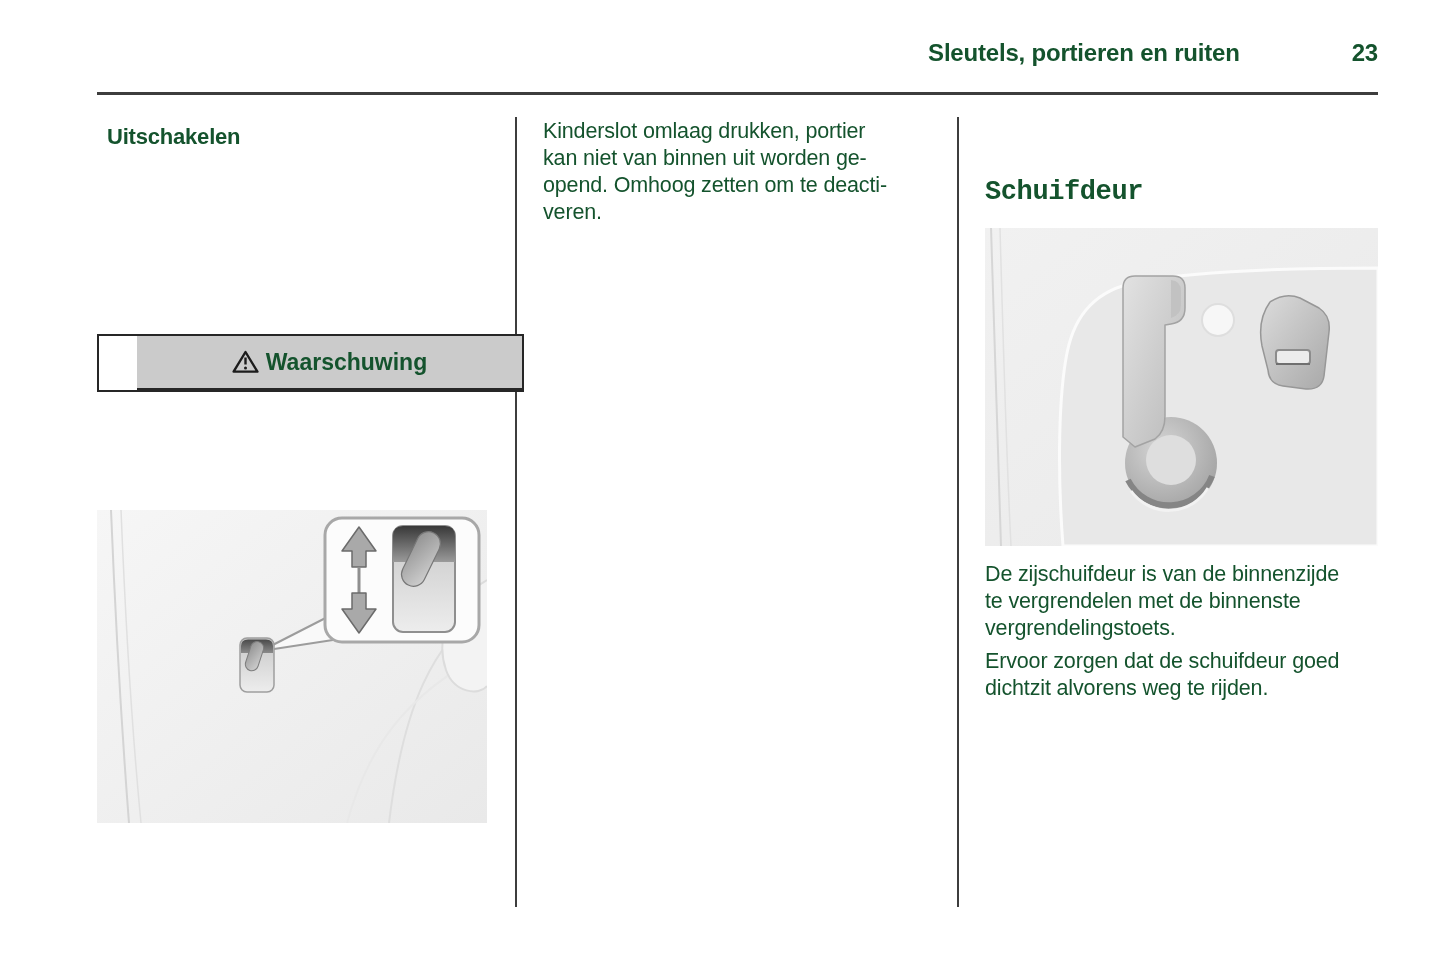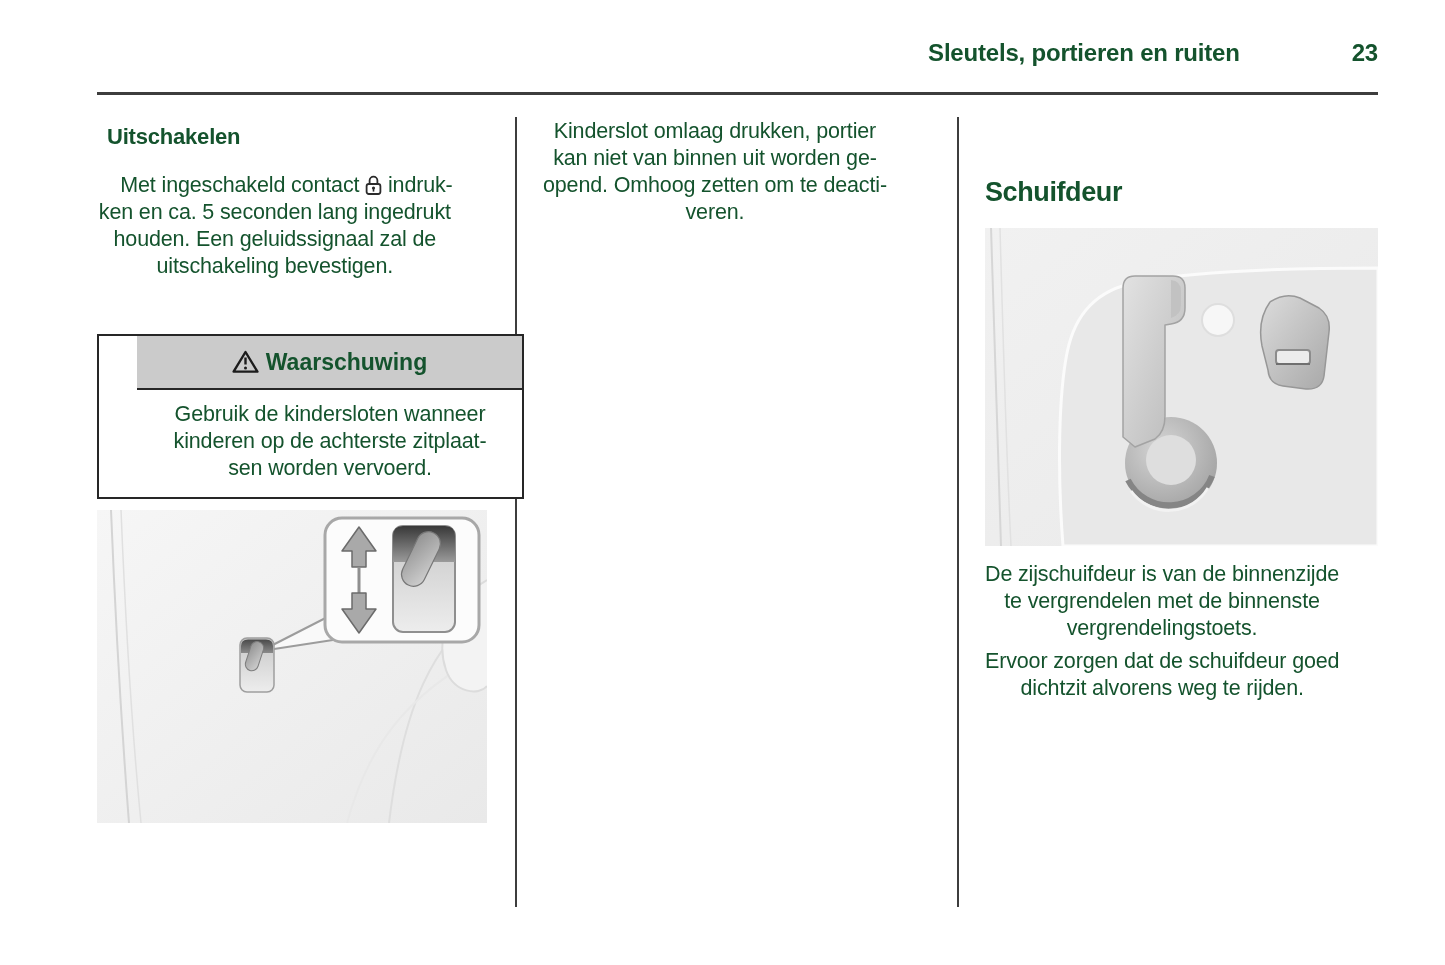--- a/index.html
+++ b/index.html
@@ -11,23 +11,23 @@
 
   
   .running-head { top:39px; right:67px; display:flex; align-items:baseline;
     font-weight:bold; font-size:24px; letter-spacing:-0.2px; }
   .running-head .pagenum { margin-left:112px; }
   .rule { left:97px; top:92px; width:1281px; height:3px; background:#3d3d3d; }
   .vdiv { top:117px; width:2px; height:790px; background:#3d3d3d; }
   .vdiv.one { left:515px; } .vdiv.two { left:957px; }
 
   
-  .body-text { font-size:21.5px; line-height:27px; white-space:pre; letter-spacing:-0.15px;text-align:center; }
+  .body-text { font-size:21.5px; line-height:27px; white-space:pre; letter-spacing:-0.15px; }
   .h-sub     { font-size:22px; font-weight:bold; letter-spacing:-0.2px; }
-  .h-section { font-size:30px; font-weight:bold; letter-spacing:-0.4px; }
+  .h-section { font-size:30px; font-weight:bold; letter-spacing:-0.4px;font-family:Liberation Mono, monospace; }
   .h-chapter { font-size:34px; font-weight:bold; letter-spacing:-0.4px; }
 
   
   .warning-box { left:97px; top:334px; width:385px; border:2.5px solid #262626; background:#fff;padding-left:38px; }
   .warning-head { height:52px; background:#cbcbcb; border-bottom:2.5px solid #262626;
     display:flex; align-items:center; justify-content:center; gap:7px;
     font-size:23px; font-weight:bold; }
   .warning-body { padding:11px 12px 15px 13px; }
 
   
@@ -47,47 +47,33 @@
   <div class="abs running-head">
     <span>Sleutels, portieren en ruiten</span>
     <span class="pagenum">23</span>
   </div>
   <div class="abs rule"></div>
   <div class="abs vdiv one"></div>
   <div class="abs vdiv two"></div>
 
   <div class="abs h-sub" style="left:107px; top:116px;margin-top:8px;">Uitschakelen</div>
 
-  <div class="abs body-text" style="left:97px; top:145px;">
-    <span>Met ingeschakeld contact </span><span class="inline-icon"><svg width="17" height="21" viewBox="0 0 17 21">
-        <path d="M4.6,9 V5.6 a3.9,3.9 0 0 1 7.8,0 V9" fill="none" stroke="#2b2b2b" stroke-width="1.8"></path>
-        <rect x="1.6" y="9" width="13.8" height="10" rx="2.2" fill="#ffffff" stroke="#2b2b2b" stroke-width="1.8"></rect>
-        <circle cx="8.5" cy="13" r="1.6" fill="#2b2b2b"></circle>
-        <rect x="7.7" y="13.6" width="1.6" height="3" fill="#2b2b2b"></rect>
-      </svg></span><span> indruk-
-ken en ca. 5 seconden lang ingedrukt
-houden. Een geluidssignaal zal de
-uitschakeling bevestigen.</span>
-  </div>
 
 
   <div class="abs warning-box">
     <div class="warning-head">
       <span>
           <svg width="27" height="24" viewBox="0 0 27 24" style="display:block">
         <path d="M13.5,2 L25.4,21.6 H1.6 Z" fill="none" stroke="#1c1c1c" stroke-width="2.4" stroke-linejoin="round"></path>
         <rect x="12.3" y="7.5" width="2.4" height="7" fill="#1c1c1c"></rect>
         <circle cx="13.5" cy="18" r="1.5" fill="#1c1c1c"></circle>
       </svg>
         </span>
       <span>Waarschuwing</span>
     </div>
-    <div class="warning-body body-text">Gebruik de kindersloten wanneer
-kinderen op de achterste zitplaat-
-sen worden vervoerd.</div>
   </div>
 
   <div class="abs figure fig-left">
     <svg width="390" height="313" viewBox="0 0 390 313">
       <defs>
         <linearGradient id="bg1" x1="0" y1="0" x2="1" y2="1">
           <stop offset="0" stop-color="#f6f6f6"></stop>
             <stop offset="1" stop-color="#e9e9e9"></stop>
         </linearGradient>
         <linearGradient id="lockBody" x1="0" y1="0" x2="0" y2="1">

